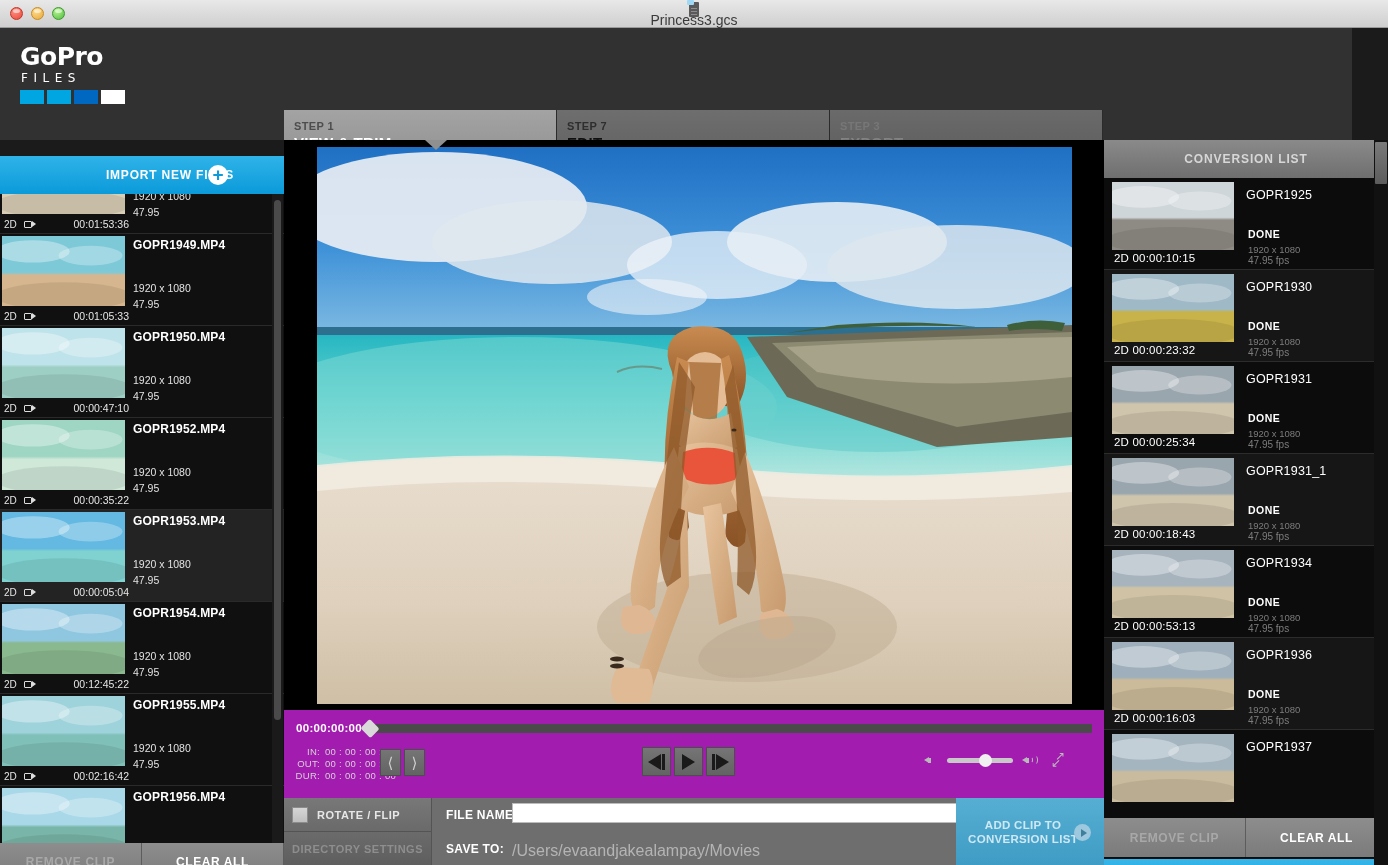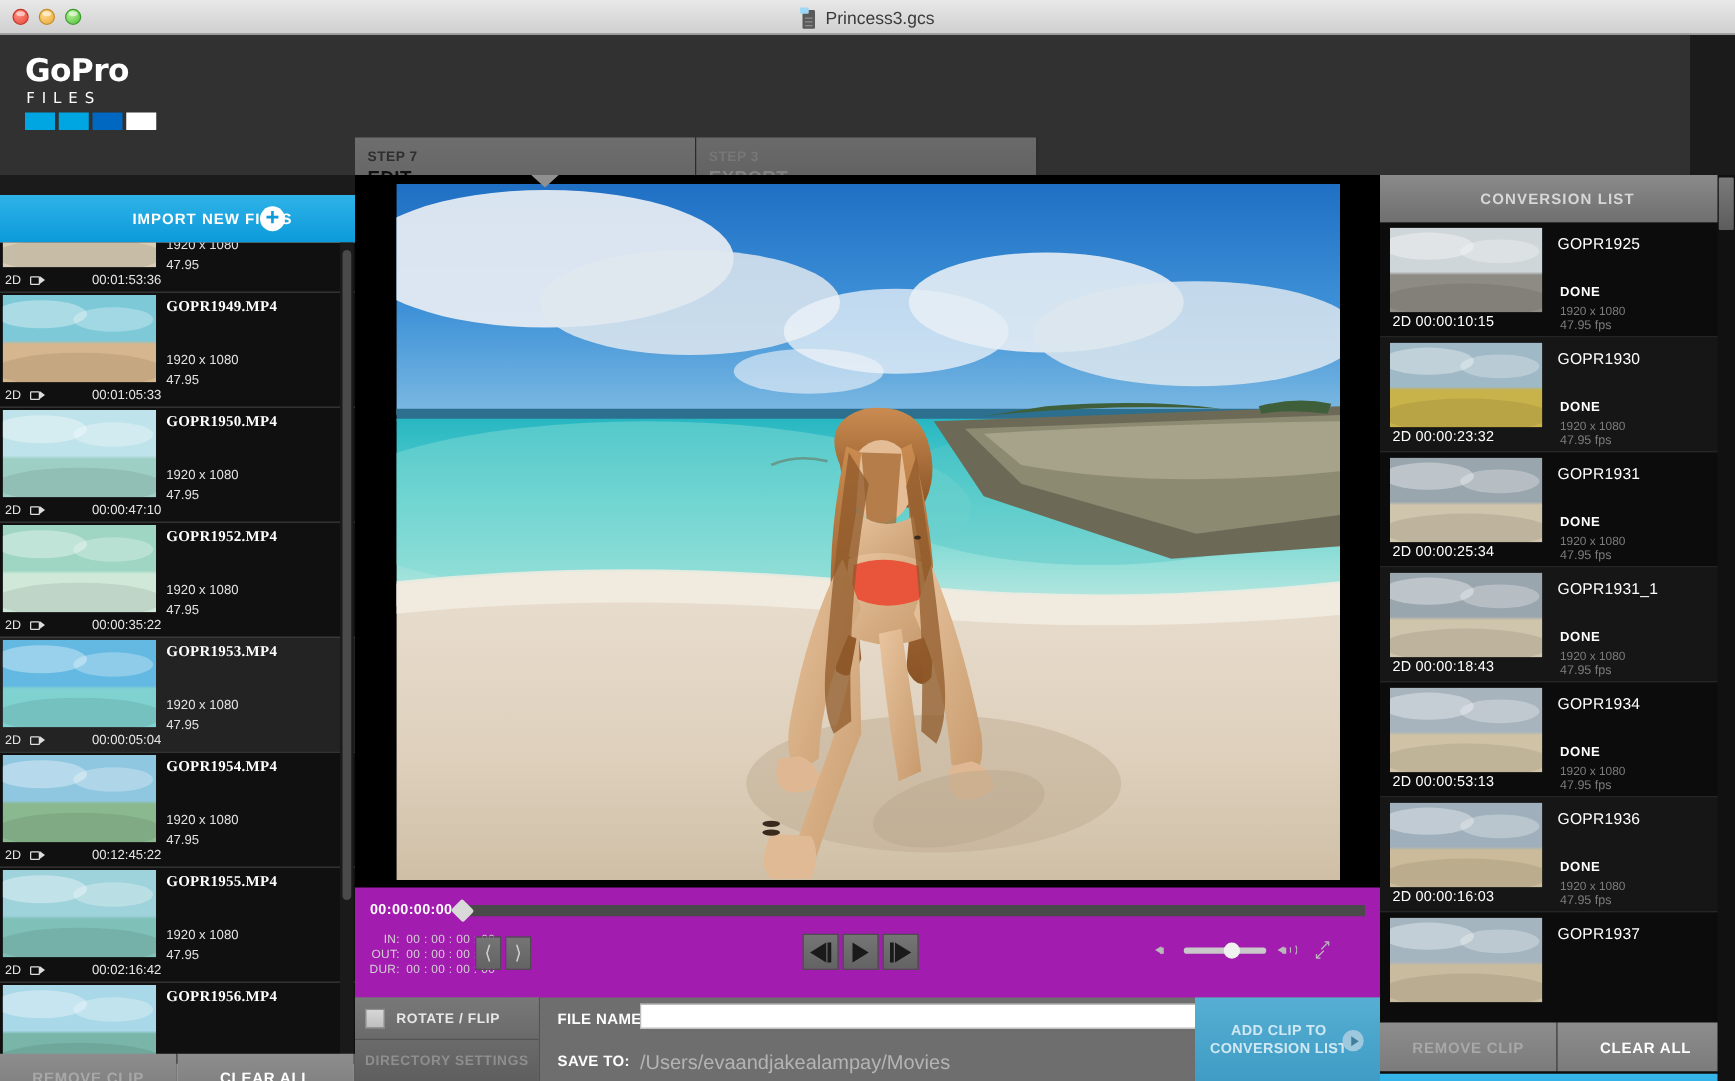--- a/index.html
+++ b/index.html
@@ -24,20 +24,21 @@
     content:""; position:absolute; left:2px; top:1px; width:7px; height:4px;
     border-radius:50%; background:rgba(255,255,255,.55);
   }
   .tl.red{ background:radial-gradient(circle at 35% 30%, #ff8d7f, #e8483a); border:1px solid #c33427;}
   .tl.yellow{ background:radial-gradient(circle at 35% 30%, #ffd98a, #e8a93a); border:1px solid #c78b22;}
   .tl.green{ background:radial-gradient(circle at 35% 30%, #b6f190, #4fbf3e); border:1px solid #3c9a2d;}
   #title-center{
     position:absolute; left:0; right:0; top:0; height:28px;
     display:flex; align-items:center; justify-content:center; gap:6px;
     pointer-events:none;
+    flex-direction:column;
   }
   #doc-icon{ width:14px; height:17px; position:relative; }
   #doc-icon .body{ position:absolute; left:2px; top:2px; width:10px; height:15px; background:#5a5a5a; border-radius:1px;}
   #doc-icon .tab{ position:absolute; left:0px; top:0px; width:7px; height:5px; background:#9fd8f5; border-radius:1px;}
   #doc-icon .ln{ position:absolute; left:4px; width:6px; height:1px; background:#8d8d8d;}
   #title-text{ font-size:14px; color:#3a3a3a; font-weight:400; }
 
   
   #header{
     position:absolute; left:0; top:28px; width:1352px; height:112px;
@@ -110,21 +111,21 @@
     display:flex; align-items:center; color:#e6e6e6; font-size:10px;
   }
   .clip .meta-l .d2{ width:20px; }
   .clip .vidicon{ width:13px; height:9px; position:relative; margin-right:4px;}
   .clip .vidicon .b{ position:absolute; left:0; top:1px; width:8px; height:7px; border:1px solid #ddd; border-radius:1px;}
   .clip .vidicon .t{ position:absolute; left:8px; top:1px; width:0;height:0;
     border-top:3px solid transparent;border-bottom:3px solid transparent;border-left:4px solid #ddd;}
   .clip .tc{ margin-left:auto; font-size:10.5px; }
   .clip .name{
     position:absolute; left:133px; top:4px; color:#fff;
-    font-size:12px; font-weight:bold; letter-spacing:.2px;font-family:Liberation Serif, serif;
+    font-size:12px; font-weight:bold; letter-spacing:.2px;
   }
   .clip .res{ position:absolute; left:133px; top:48px; color:#e2e2e2; font-size:10.5px; }
   .clip .fps{ position:absolute; left:133px; top:64px; color:#e2e2e2; font-size:10.5px; }
   #left-scrollbar{
     position:absolute; left:272px; top:38px; width:11px; height:657px;
     background:#1a1a1a;
   }
   #left-thumb{
     position:absolute; left:274px; top:44px; width:7px; height:520px;
     background:#4a4a4a; border-radius:4px;
@@ -310,20 +311,24 @@
     <div class="studio">FILES</div>
     <div class="swatches">
       <i style="background:#00a6e2"></i>
         <i style="background:#00a6e2"></i>
       <i style="background:#0068c0"></i>
         <i style="background:#ffffff"></i>
     </div>
   </div>
 
   <div id="steps">
+    <div class="step active">
+      <div class="n">STEP 1</div>
+      <div class="t">VIEW &amp; TRIM</div>
+    </div>
     <div class="step mid">
       <div class="n">STEP 7</div>
       <div class="t">EDIT</div>
     </div>
     <div class="step dim">
       <div class="n">STEP 3</div>
       <div class="t">EXPORT</div>
     </div>
   </div>
 </div>

